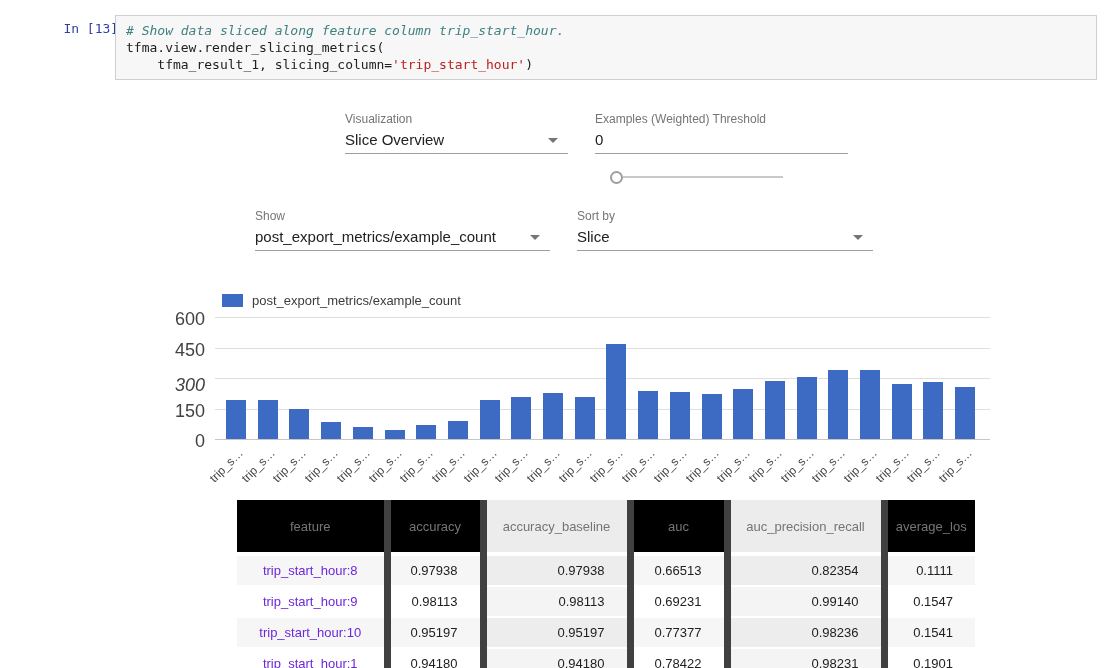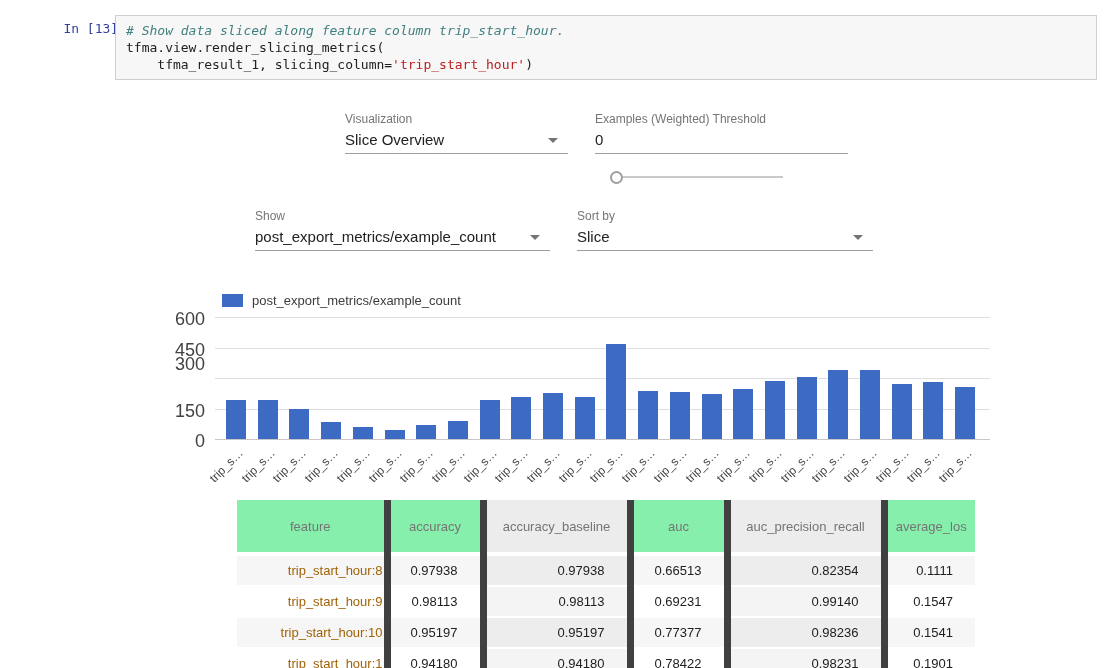--- a/index.html
+++ b/index.html
@@ -47,30 +47,30 @@
 
   
   .metrics-table{position:absolute;left:237px;top:500px;width:738px;
                  border-collapse:collapse;table-layout:fixed;font-size:13px;}
   .metrics-table col:nth-child(1){width:150px;}
   .metrics-table col:nth-child(2){width:96px;}
   .metrics-table col:nth-child(3){width:147px;}
   .metrics-table col:nth-child(4){width:97px;}
   .metrics-table col:nth-child(5){width:157px;}
   .metrics-table col:nth-child(6){width:91px;}
-  .metrics-table th{height:50px;background:#86efac;color:#757575;font-weight:400;
+  .metrics-table th{height:50px;background:#000000;color:#757575;font-weight:400;
                     text-align:center;border-bottom:4px solid #fff;overflow:hidden;
                     white-space:nowrap;}
   .metrics-table td{height:27px;border-top:2px solid #fff;overflow:hidden;white-space:nowrap;}
   .metrics-table th + th,.metrics-table td + td{border-left:7px solid #404040;}
   .metrics-table tr.odd td{background:#f6f6f6;}
   .metrics-table td.shade,.metrics-table th.shade{background:#ececec;}
   .metrics-table tr.odd td.shade{background:#ededed;}
   .metrics-table tr:not(.odd) td.shade{background:#f4f4f4;}
-  .metrics-table td.feature{text-align:right;color:#a16207;}
+  .metrics-table td.feature{text-align:center;color:#6d28d9;}
   .metrics-table td.num{text-align:right;padding-right:22px;color:#212121;}
 </style>
 </head>
 <body>
 
 <div class="prompt">In [13]:</div>
 <div class="code-box">
   <div class="code-line"><span class="tok-comment"># Show data sliced along feature column trip_start_hour.</span></div>
   <div class="code-line"><span>tfma.view.render_slicing_metrics(</span></div>
   <div class="code-line"><span>    tfma_result_1, slicing_column=</span><span class="tok-str">'trip_start_hour'</span><span>)</span></div>
@@ -105,21 +105,21 @@
 <div class="legend">
   <div class="legend-swatch" style="background: rgb(61, 107, 196);"></div>
   <div class="legend-text">post_export_metrics/example_count</div>
 </div>
 <div class="chart">
     <div class="gridline zero" style="top: 122px;"></div>
     <div class="ylabel" style="top: 114px;">0</div>
     <div class="gridline" style="top: 91.5px;"></div>
     <div class="ylabel" style="top: 83.5px;">150</div>
     <div class="gridline" style="top: 61px;"></div>
-    <div class="ylabel" style="top: 37px;">300</div>
+    <div class="ylabel" style="top: 58px; font-style: italic;">300</div>
     <div class="gridline" style="top: 30.5px;"></div>
     <div class="ylabel" style="top: 22.5px;">450</div>
     <div class="gridline" style="top: 0px;"></div>
     <div class="ylabel" style="top: -8px;">600</div>
     <div class="bar" style="left: 11px; height: 38.6333px; background: rgb(61, 107, 196);"></div>
     <div class="xlabel" style="left: -31px; top: 129px;">trip_s…</div>
     <div class="bar" style="left: 42.7px; height: 38.6333px; background: rgb(61, 107, 196);"></div>
     <div class="xlabel" style="left: 0.7px; top: 129px;">trip_s…</div>
     <div class="bar" style="left: 74.4px; height: 30.5px; background: rgb(61, 107, 196);"></div>
     <div class="xlabel" style="left: 32.4px; top: 129px;">trip_s…</div>

